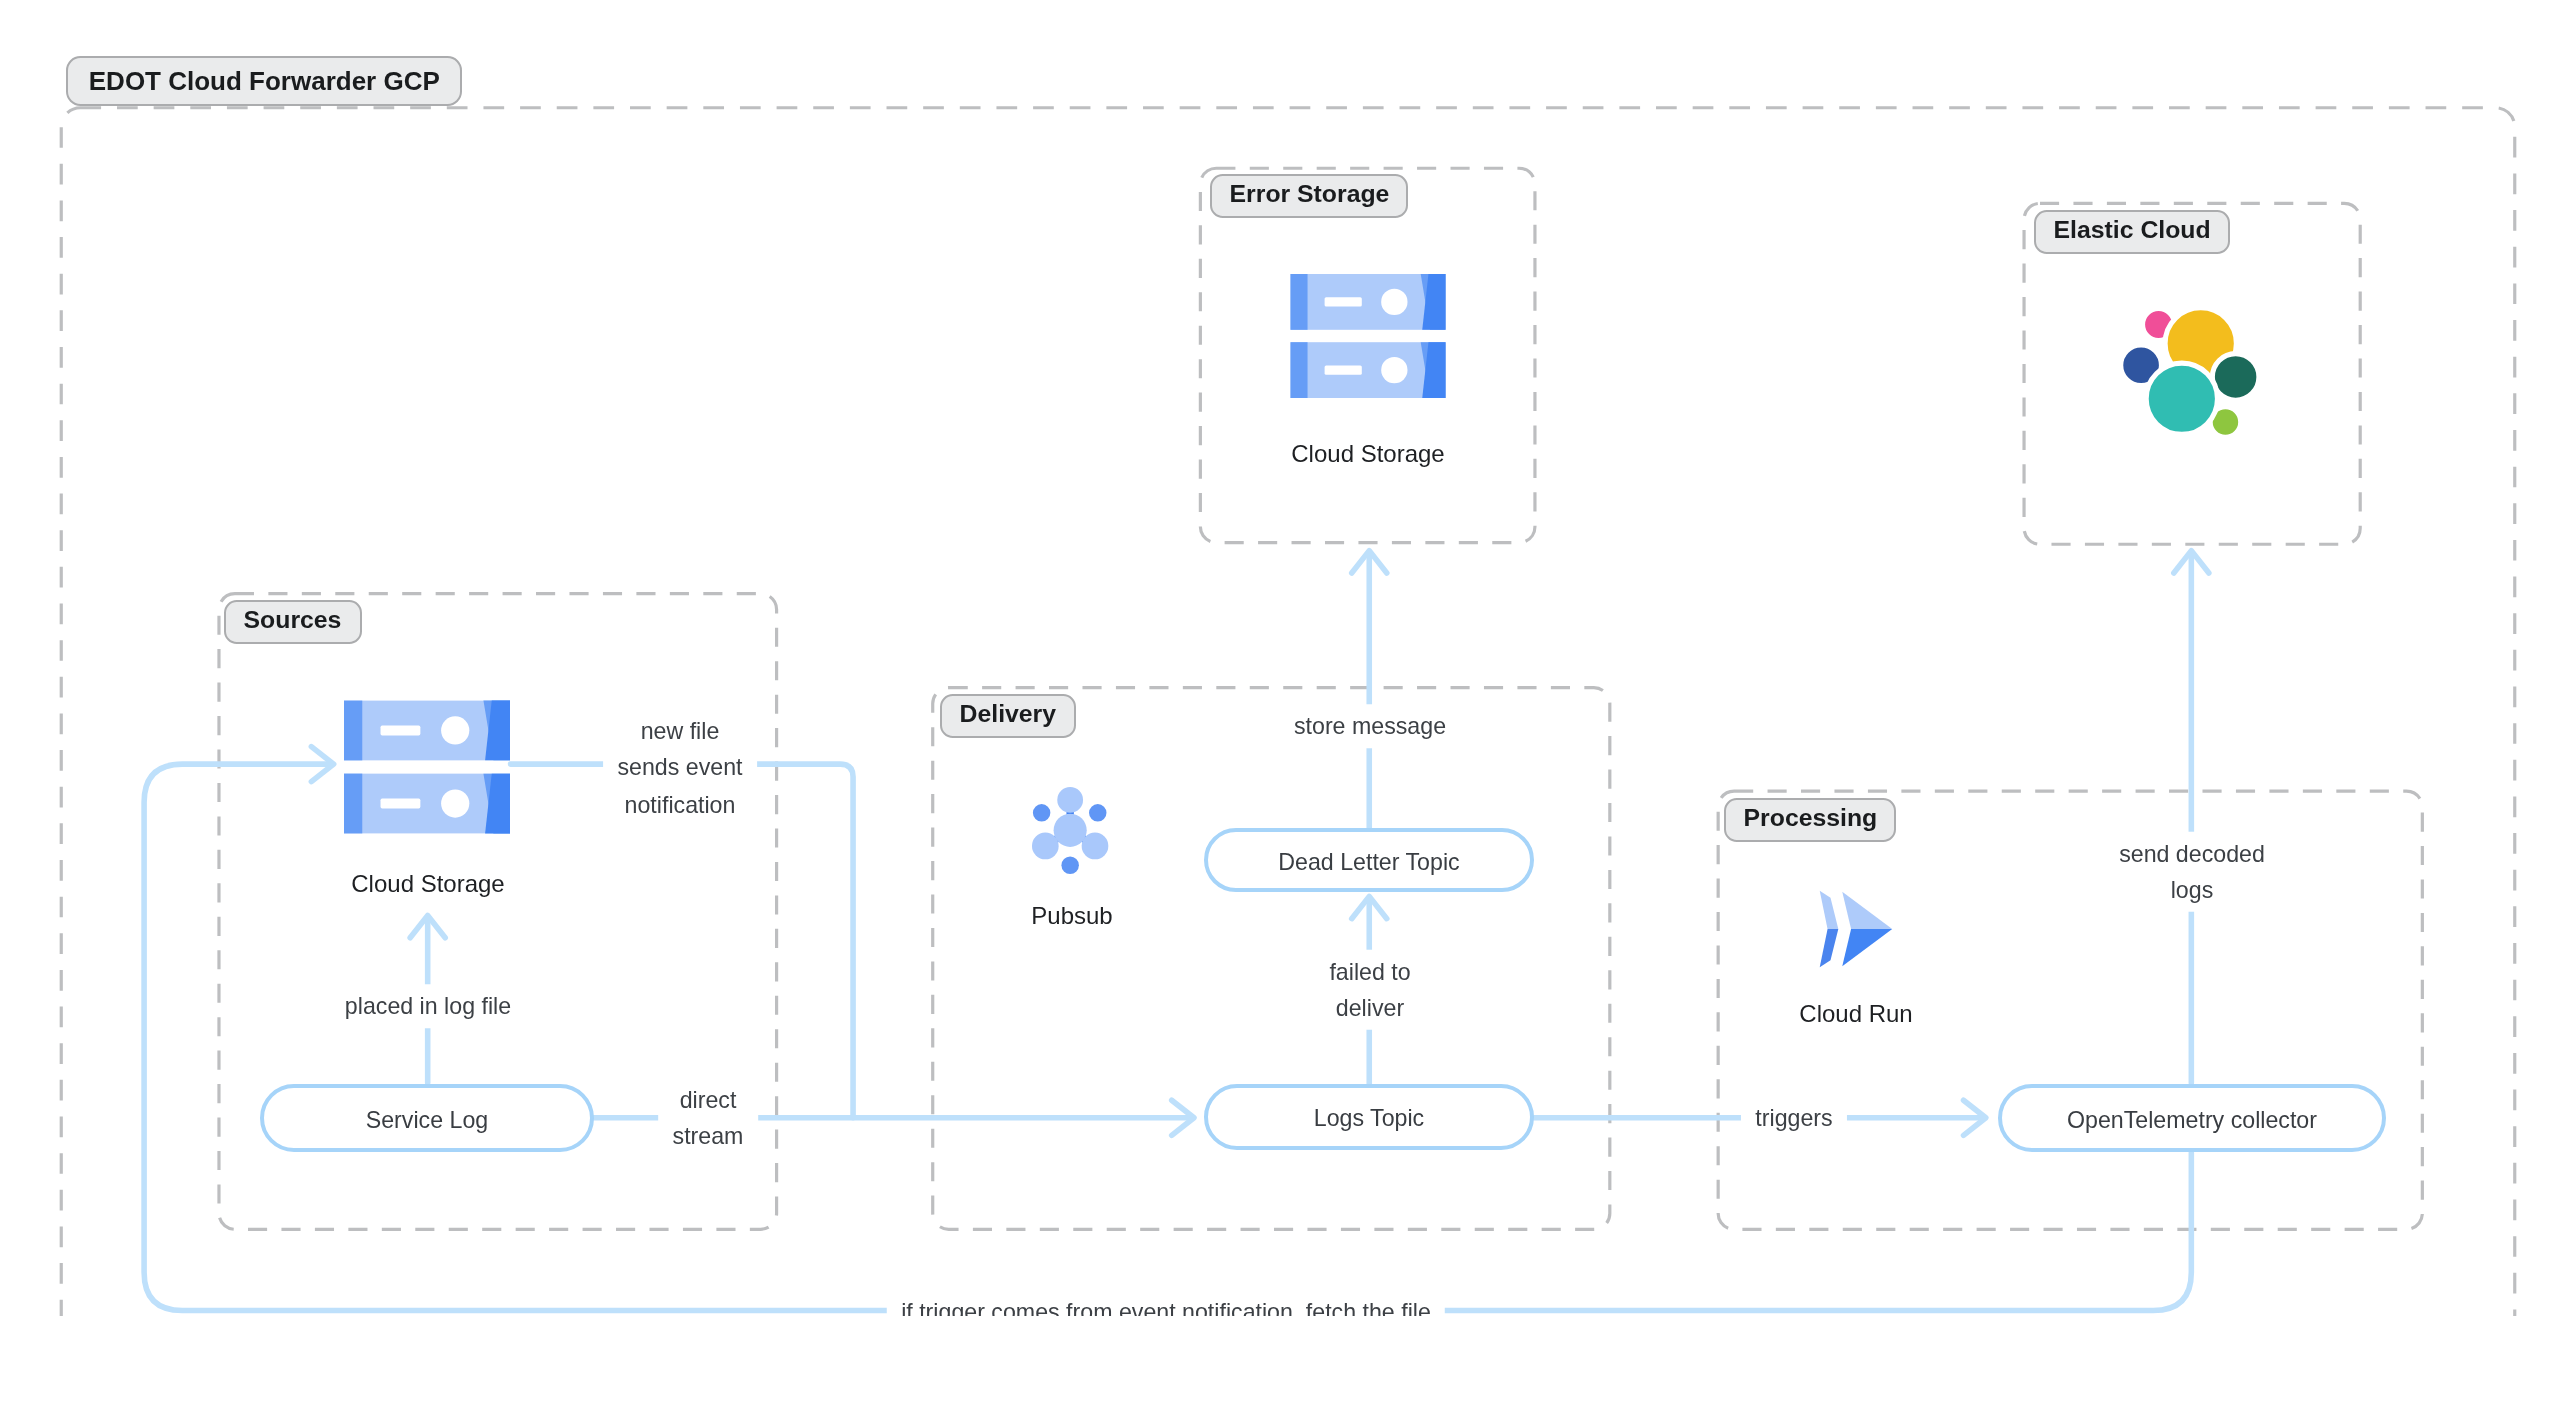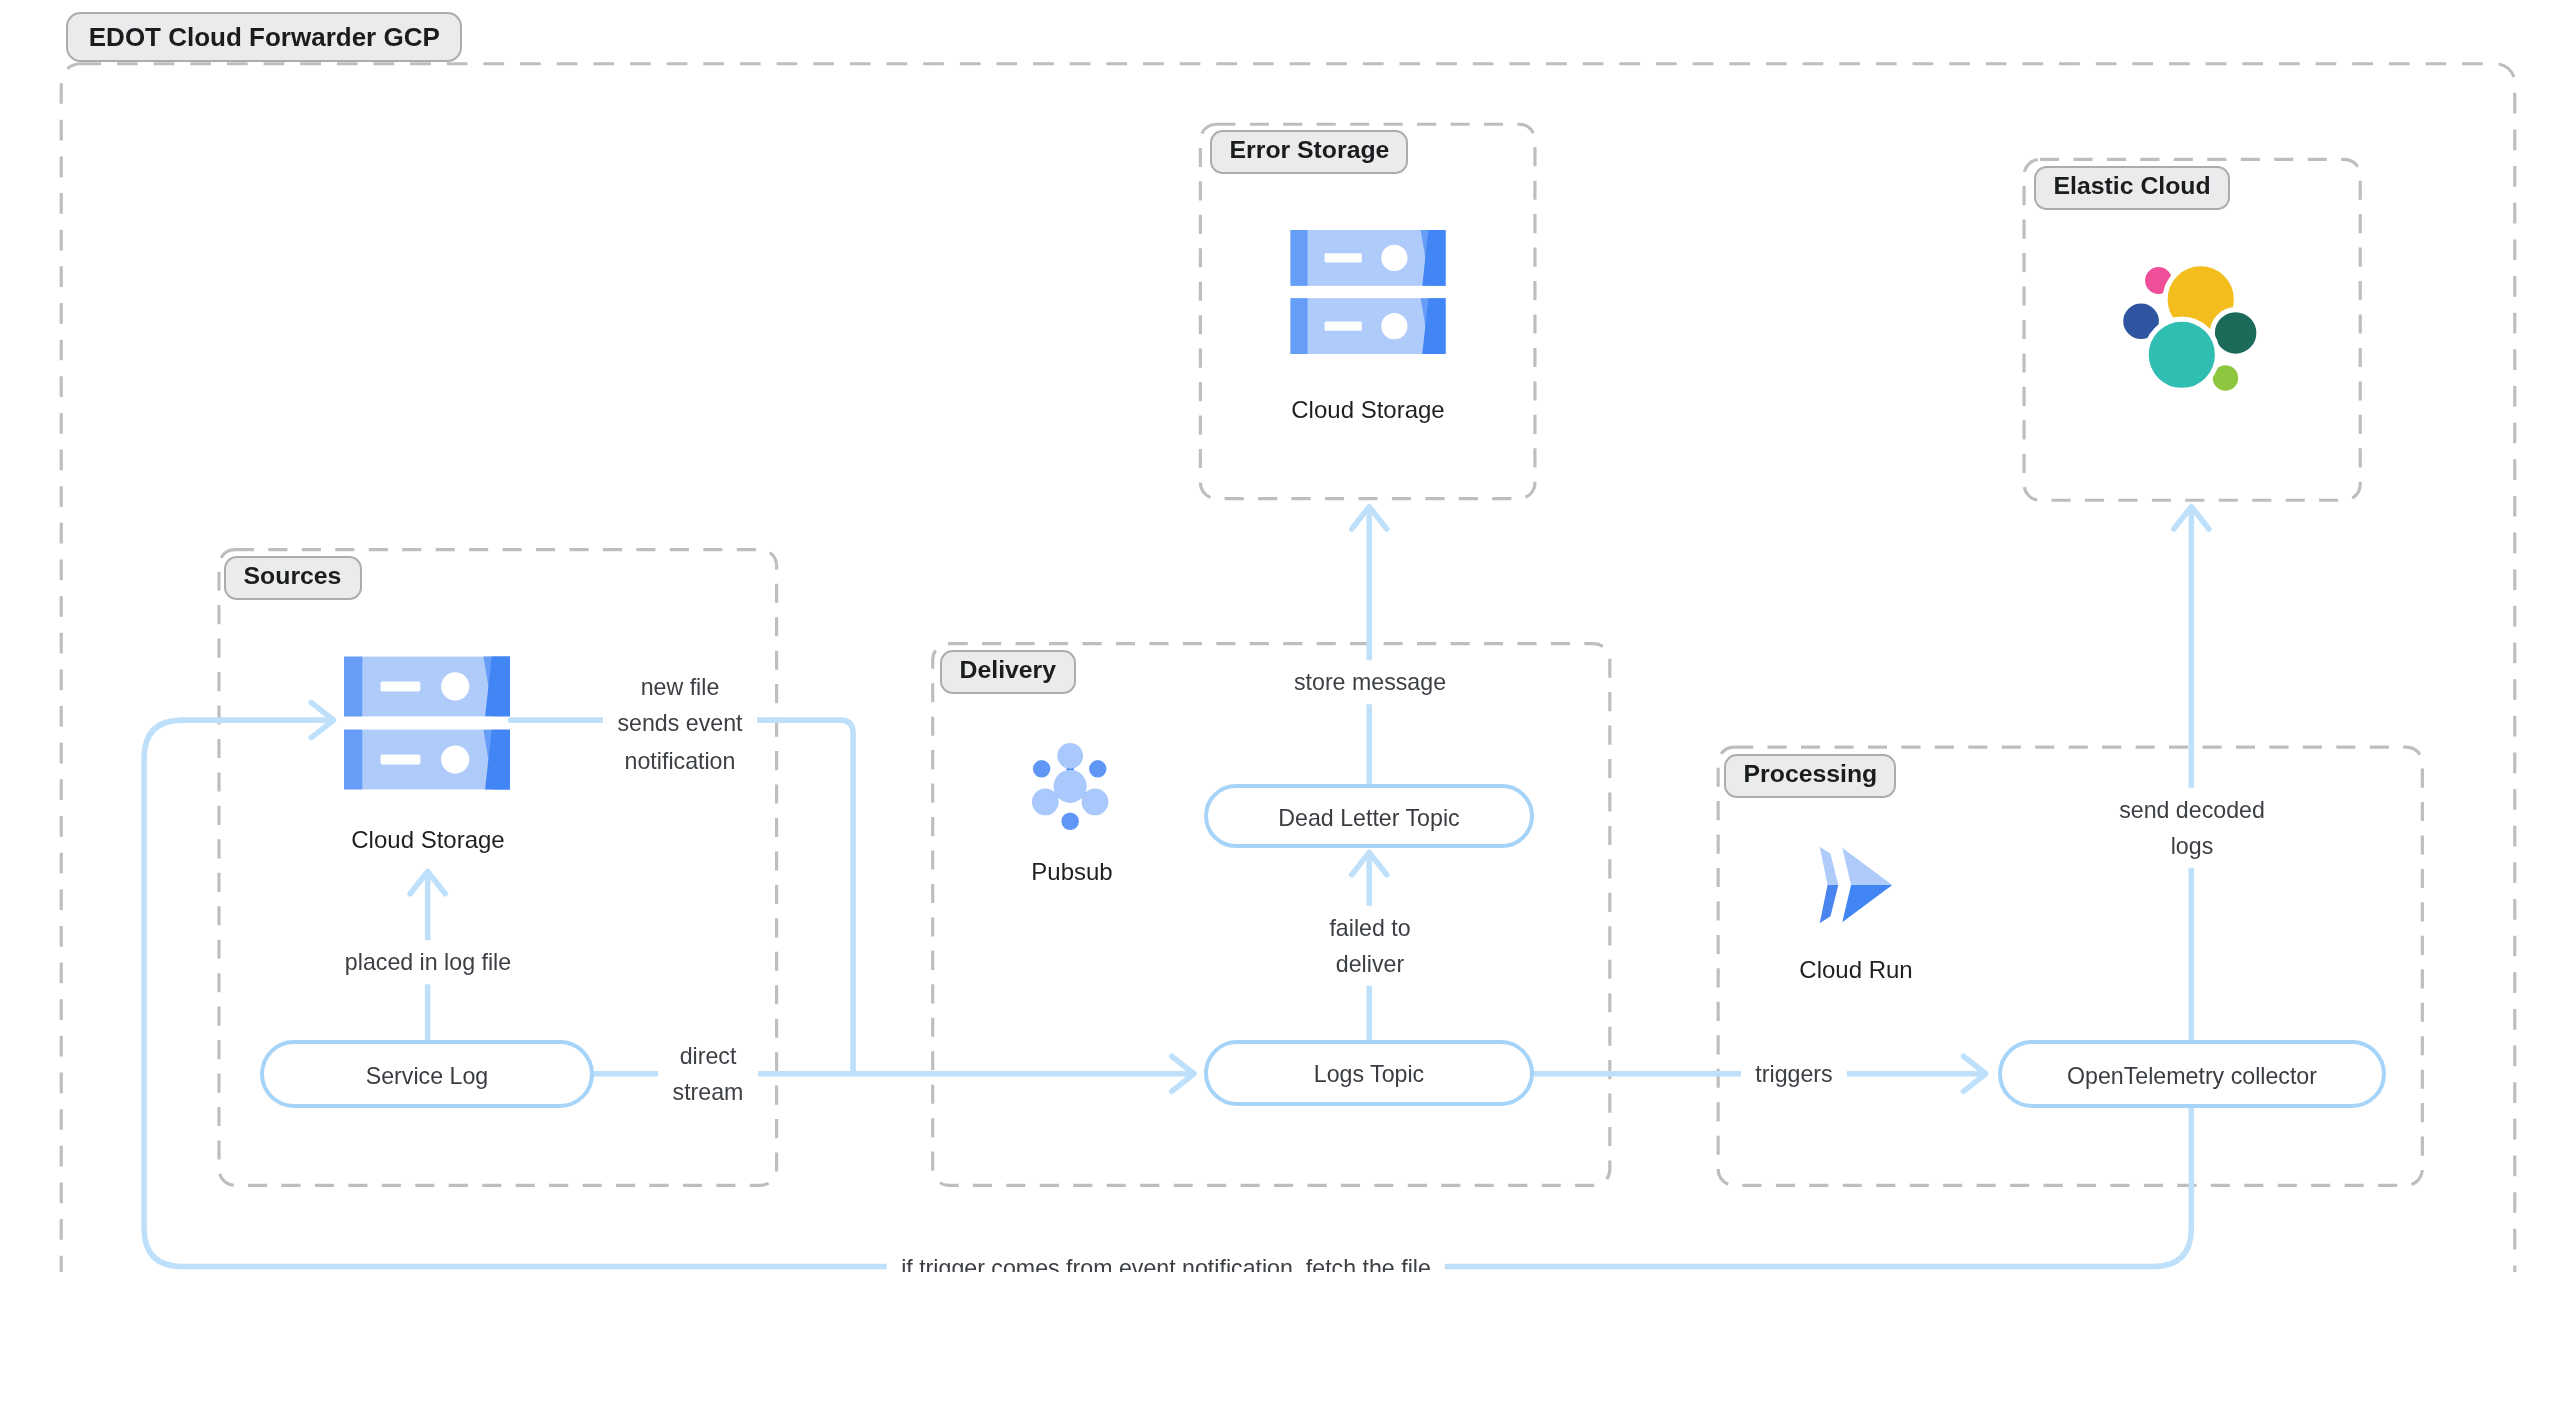--- a/index.html
+++ b/index.html
@@ -1,16 +1,16 @@
 <!DOCTYPE html>
 <html style="font-size:12.8px"><head>
 <meta charset="utf-8">
 <style>
   html,body{margin:0;padding:0;background:#ffffff;}
-  .viewport{width:2576px;height:1272px;overflow:hidden;position:relative;}
+  .viewport{width:2576px;height:1272px;overflow:hidden;position:relative;margin-top:44px;}
   .stage{
     width:1288px;height:701px;position:absolute;left:0;top:0;
     transform:scale(2);transform-origin:0 0;
     font-family:"Liberation Sans", sans-serif;background:#ffffff;
   }
   .wires{position:absolute;left:0;top:0;width:1288px;height:701px;}
   .gbox{fill:none;stroke:#bdbec0;stroke-width:2;}
   .flow{fill:none;stroke:#bee0fb;stroke-width:3.5;stroke-linecap:round;stroke-linejoin:round;}
   .pill{
     position:absolute;background:#eaebec;border:1.2px solid #abacae;border-radius:6.4px;

